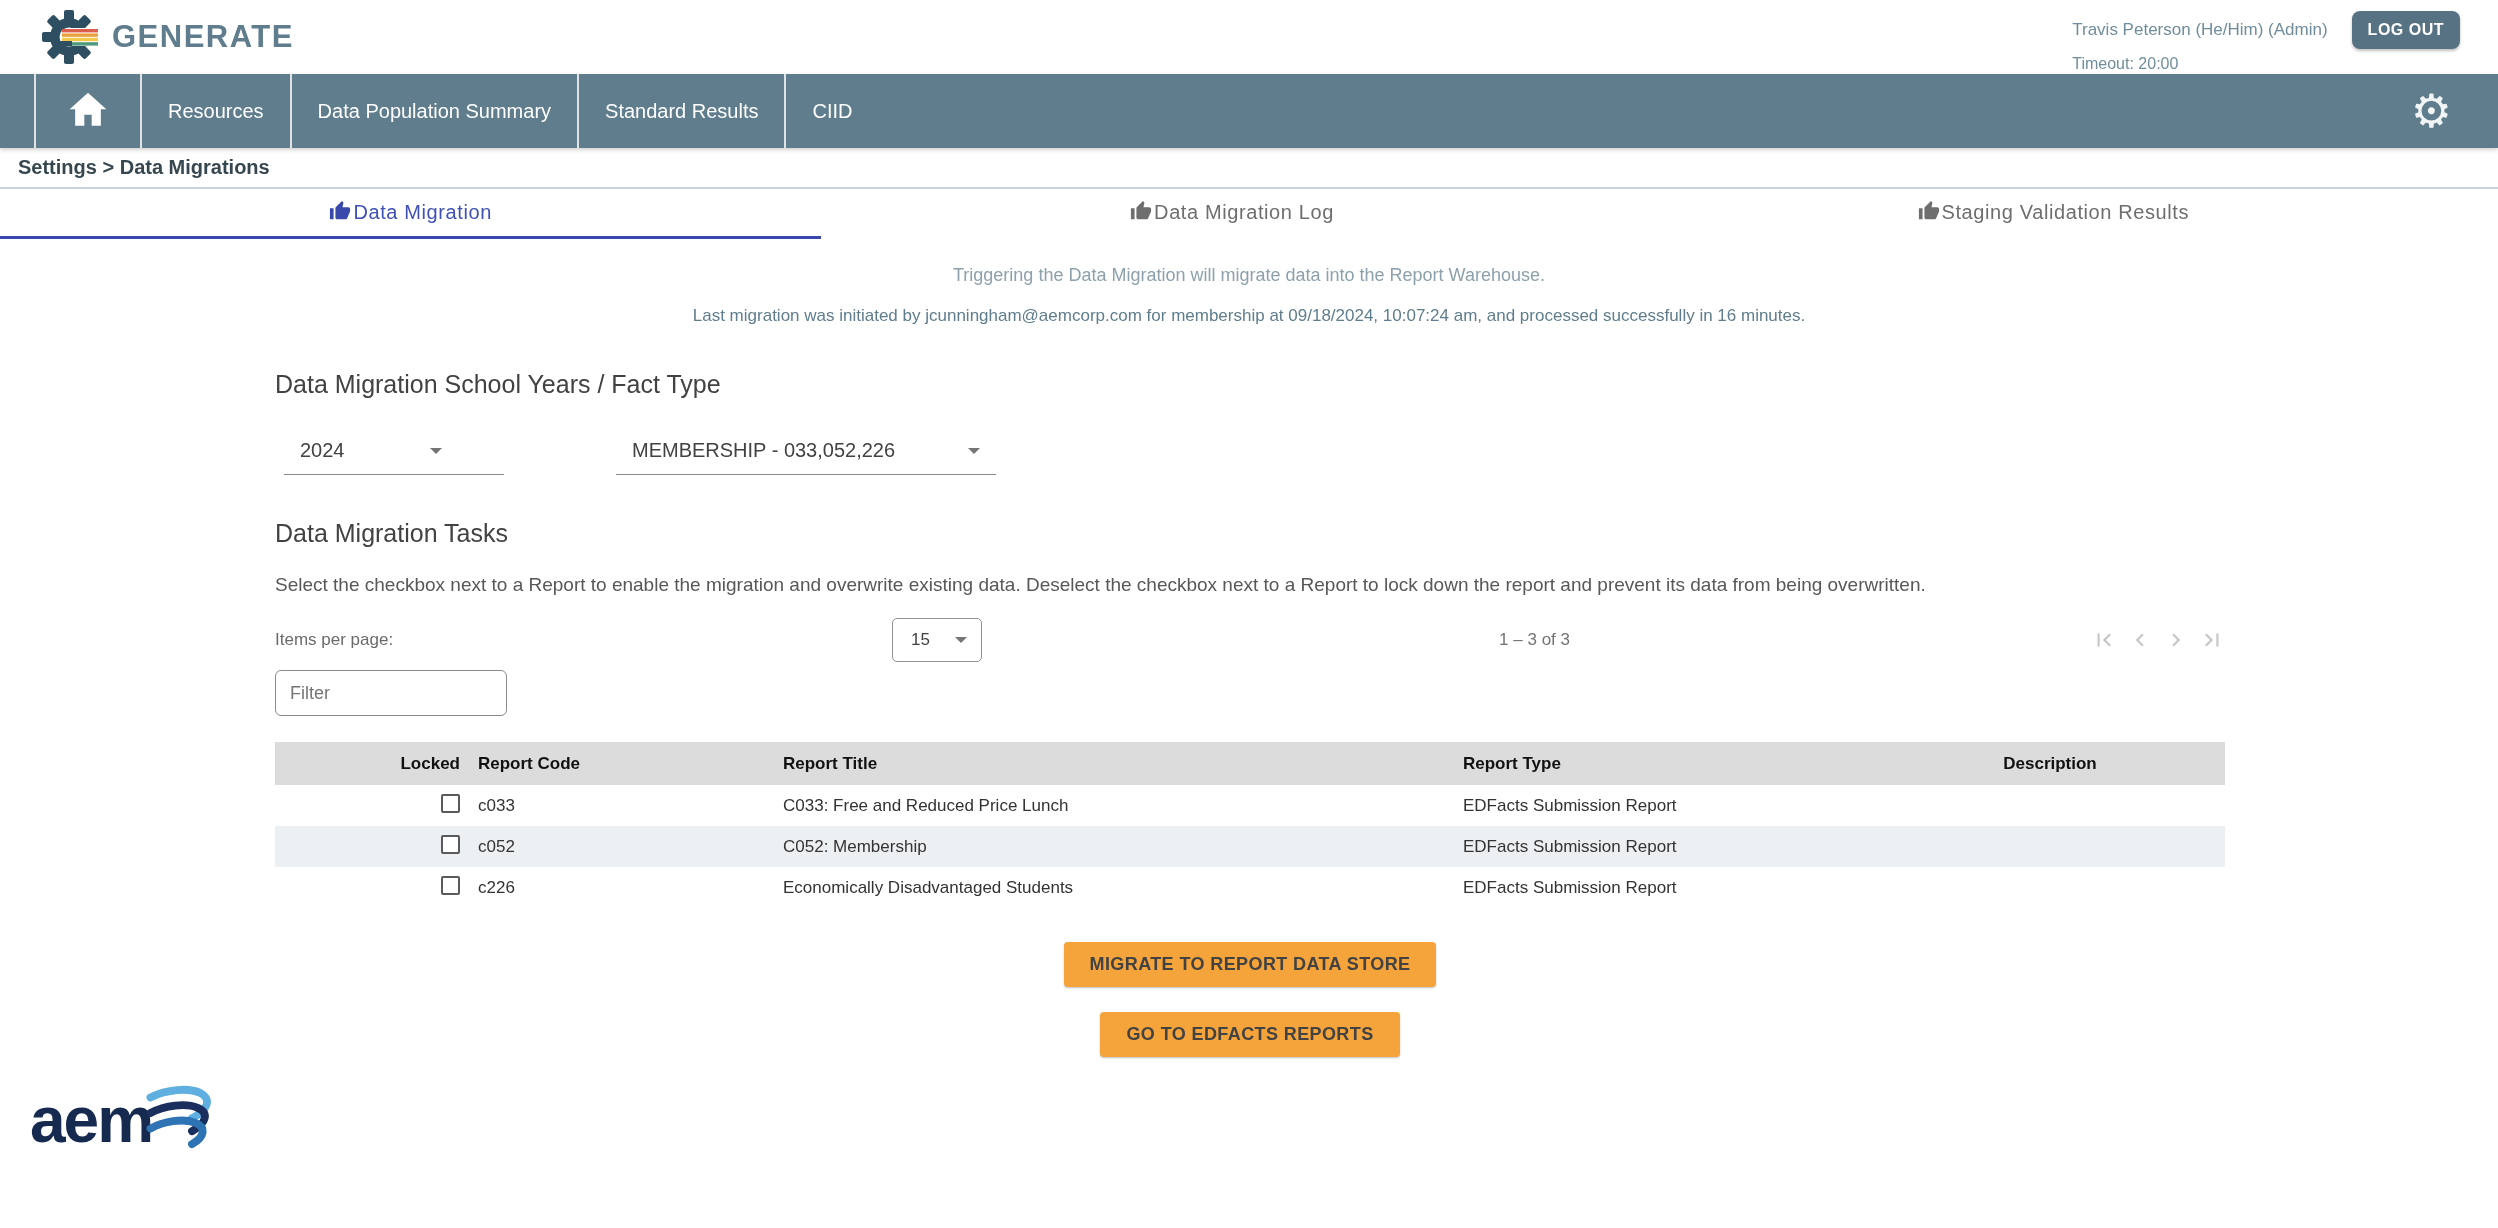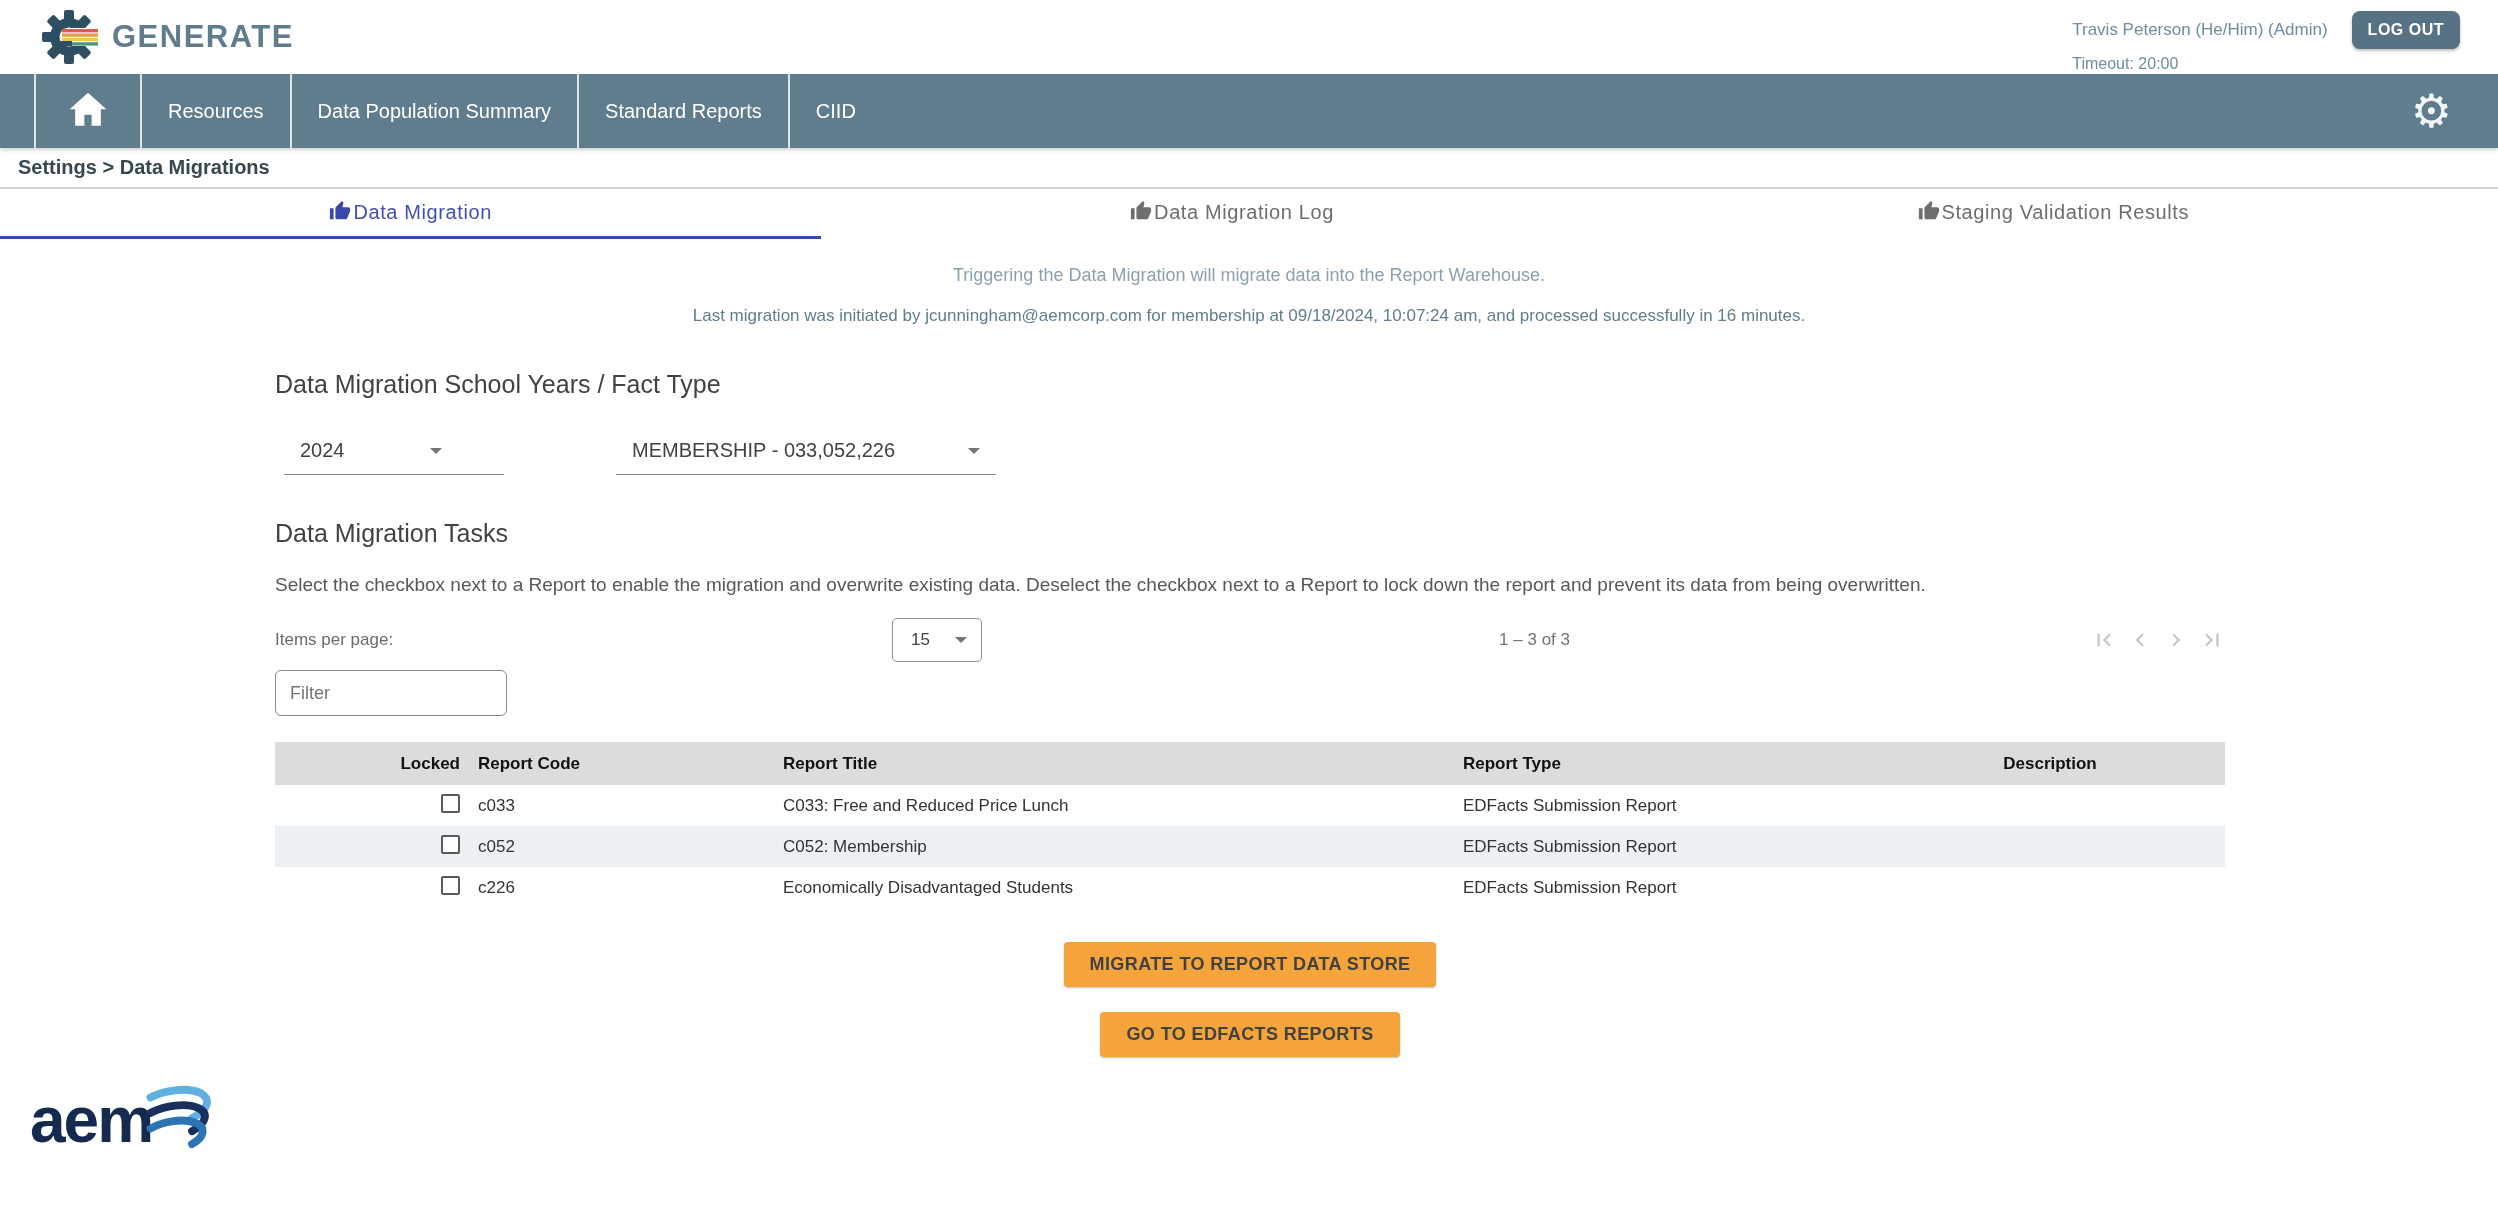--- a/index.html
+++ b/index.html
@@ -140,21 +140,21 @@
       <path d="M10 20v-6h4v6h5v-9h3L12 2 2 11h3v9z"></path>
     </svg>
   </div>
   <div class="nav-item">
     <span>Resources</span>
   </div>
   <div class="nav-item">
     <span>Data Population Summary</span>
   </div>
   <div class="nav-item">
-    <span>Standard Reports</span>
+    <span>Standard Results</span>
   </div>
   <div class="nav-item">
     <span>CIID</span>
   </div>
   <div class="nav-gear">⚙</div>
 </div>
 
 <div class="breadcrumb-bar">
   <span class="breadcrumb">Settings &gt; Data Migrations</span>
 </div>

